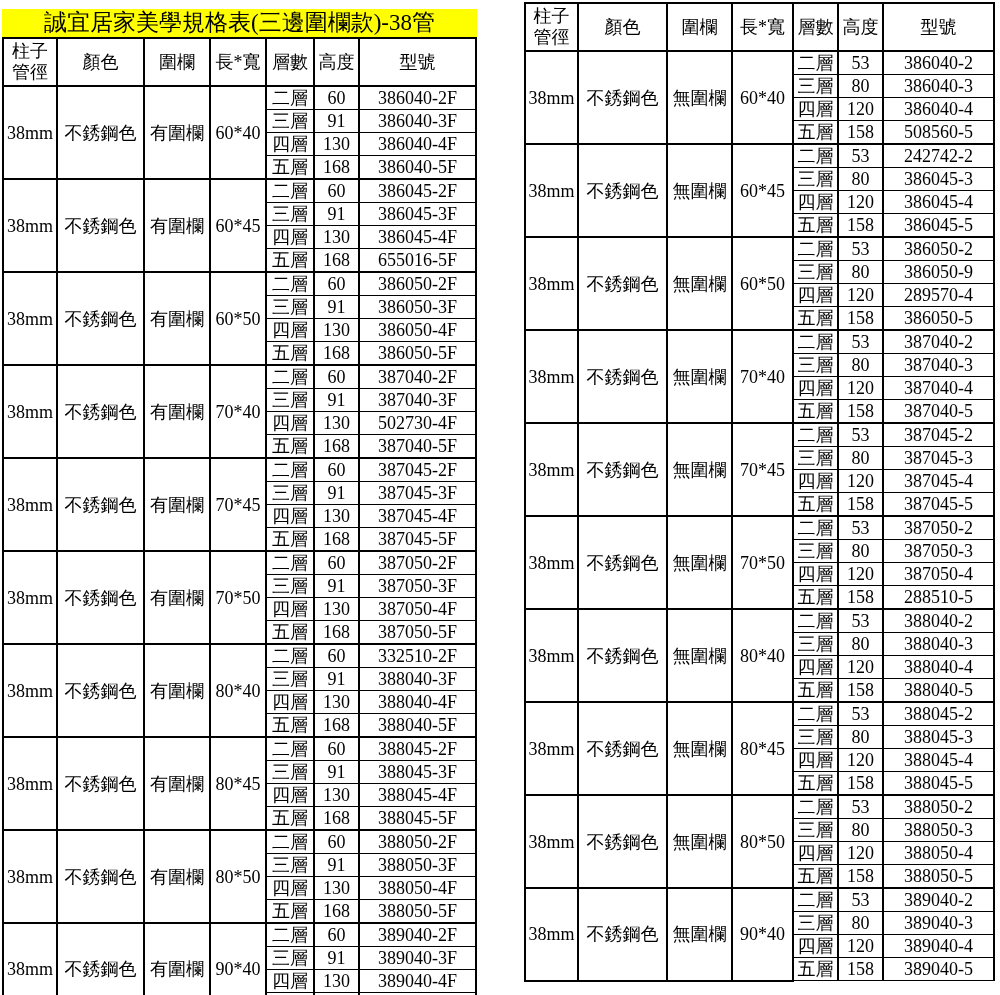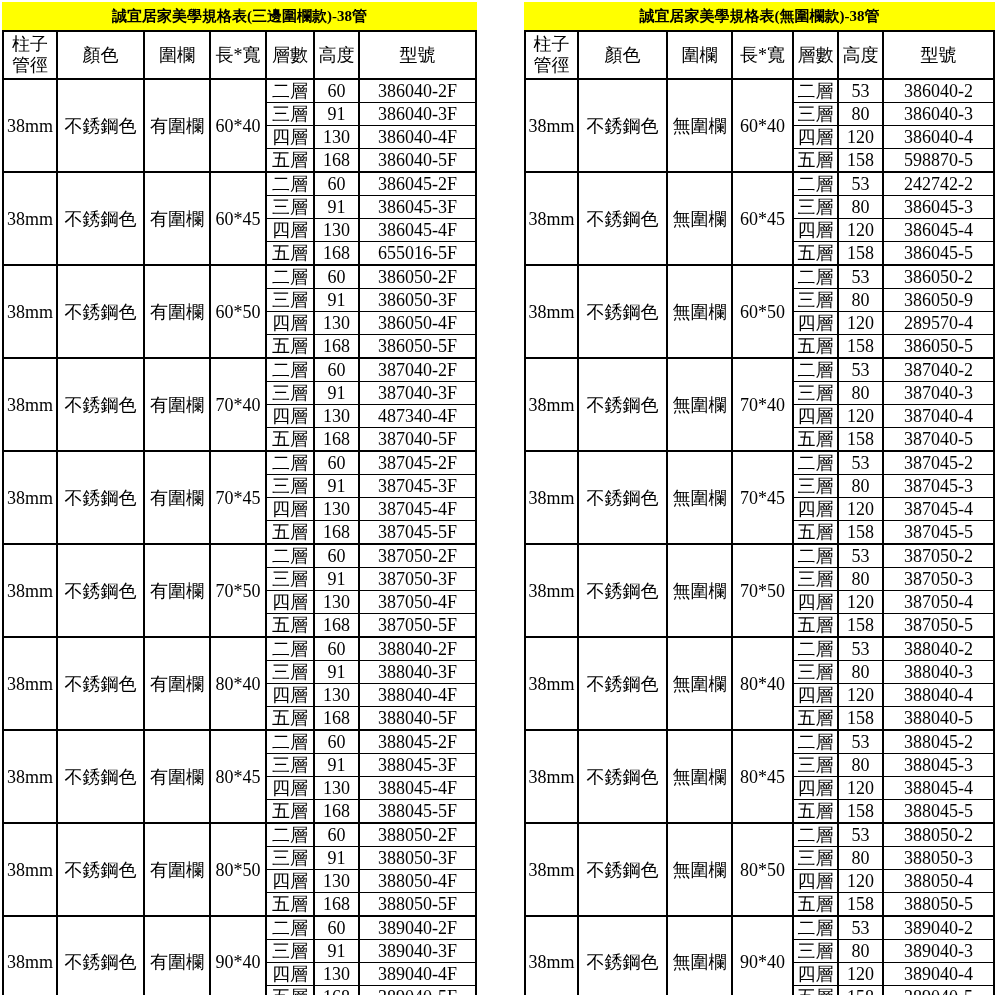--- a/index.html
+++ b/index.html
@@ -18,24 +18,25 @@
     color: #000;
   }
   .spec-table { flex: none; }
   .spec-table.left  { width: 475px; margin-right: 47px; }
   .spec-table.right { width: 471px; }
   .title {
     background: #ffff00;
     height: 28px;
     line-height: 28px;
     text-align: center;
-    font-weight: bold;
-    font-size: 15px;
+    font-weight: normal;
+    font-size: 23px;
     white-space: nowrap;
     letter-spacing: 0px;
+    margin-top: 7px;
   }
   table {
     border-collapse: collapse;
     width: 100%;
     table-layout: fixed;
   }
   th, td {
     border: 2px solid #000;
     text-align: center;
     vertical-align: middle;
@@ -168,21 +169,21 @@
             <td class="model">387040-2F</td>
           </tr>
           <tr>
             <td class="layer">三層</td>
             <td class="height">91</td>
             <td class="model">387040-3F</td>
           </tr>
           <tr>
             <td class="layer">四層</td>
             <td class="height">130</td>
-            <td class="model">487340-4F</td>
+            <td class="model">502730-4F</td>
           </tr>
           <tr>
             <td class="layer">五層</td>
             <td class="height">168</td>
             <td class="model">387040-5F</td>
           </tr>
           <tr class="group-start">
             <td class="merged diameter" rowspan="4">38mm</td>
             <td class="merged color" rowspan="4">不銹鋼色</td>
             <td class="merged fence" rowspan="4">有圍欄</td>
@@ -230,21 +231,21 @@
             <td class="height">168</td>
             <td class="model">387050-5F</td>
           </tr>
           <tr class="group-start">
             <td class="merged diameter" rowspan="4">38mm</td>
             <td class="merged color" rowspan="4">不銹鋼色</td>
             <td class="merged fence" rowspan="4">有圍欄</td>
             <td class="merged size" rowspan="4">80*40</td>
             <td class="layer">二層</td>
             <td class="height">60</td>
-            <td class="model">388040-2F</td>
+            <td class="model">332510-2F</td>
           </tr>
           <tr>
             <td class="layer">三層</td>
             <td class="height">91</td>
             <td class="model">388040-3F</td>
           </tr>
           <tr>
             <td class="layer">四層</td>
             <td class="height">130</td>
             <td class="model">388040-4F</td>
@@ -324,21 +325,20 @@
           <tr>
             <td class="layer">五層</td>
             <td class="height">168</td>
             <td class="model">389040-5F</td>
           </tr>
         </tbody>
     </table>
   </section>
 
   <section class="spec-table right">
-    <div class="title">誠宜居家美學規格表(無圍欄款)-38管</div>
     <table>
       <colgroup>
         <col style="width:53px">
           <col style="width:89px">
           <col style="width:65px">
         <col style="width:61px">
           <col style="width:45px">
           <col style="width:45px">
           <col>
       </colgroup>
@@ -369,21 +369,21 @@
             <td class="model">386040-3</td>
           </tr>
           <tr>
             <td class="layer">四層</td>
             <td class="height">120</td>
             <td class="model">386040-4</td>
           </tr>
           <tr>
             <td class="layer">五層</td>
             <td class="height">158</td>
-            <td class="model">598870-5</td>
+            <td class="model">508560-5</td>
           </tr>
           <tr class="group-start">
             <td class="merged diameter" rowspan="4">38mm</td>
             <td class="merged color" rowspan="4">不銹鋼色</td>
             <td class="merged fence" rowspan="4">無圍欄</td>
             <td class="merged size" rowspan="4">60*45</td>
             <td class="layer">二層</td>
             <td class="height">53</td>
             <td class="model">242742-2</td>
           </tr>
@@ -489,21 +489,21 @@
             <td class="model">387050-3</td>
           </tr>
           <tr>
             <td class="layer">四層</td>
             <td class="height">120</td>
             <td class="model">387050-4</td>
           </tr>
           <tr>
             <td class="layer">五層</td>
             <td class="height">158</td>
-            <td class="model">387050-5</td>
+            <td class="model">288510-5</td>
           </tr>
           <tr class="group-start">
             <td class="merged diameter" rowspan="4">38mm</td>
             <td class="merged color" rowspan="4">不銹鋼色</td>
             <td class="merged fence" rowspan="4">無圍欄</td>
             <td class="merged size" rowspan="4">80*40</td>
             <td class="layer">二層</td>
             <td class="height">53</td>
             <td class="model">388040-2</td>
           </tr>

